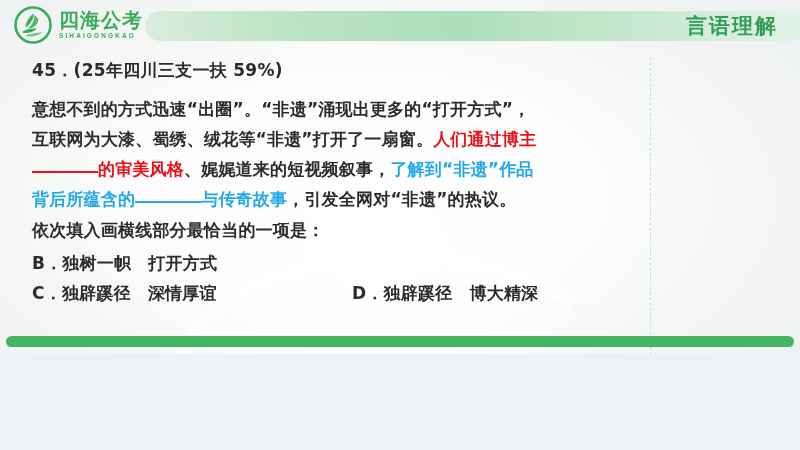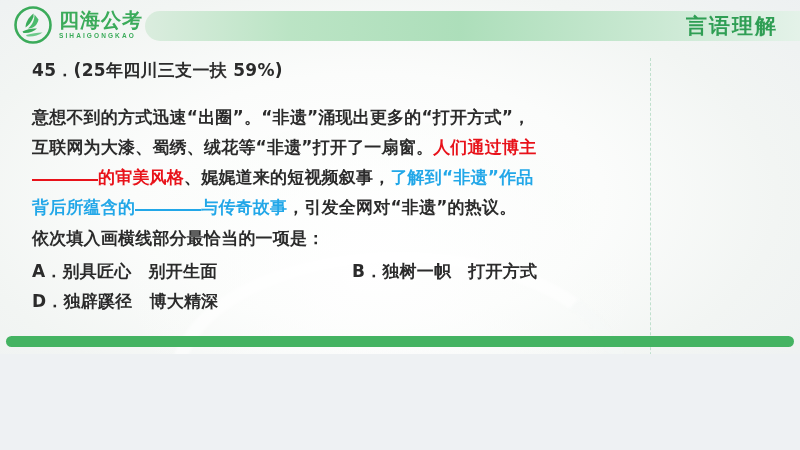--- a/index.html
+++ b/index.html
@@ -124,21 +124,21 @@
     width: 625px;
     color: #2b2b2b;
     font-family: "DejaVu Sans", "Liberation Sans", sans-serif;
   }
 
   .q-head {
     font-size: 17px;
     font-weight: bold;
     color: #2b2b2b;
     line-height: 28px;
-    margin-bottom: 18px;
+    margin-bottom: 10px;
     letter-spacing: 0.3px;
   }
 
   .stem {
     font-size: 17px;
     font-weight: bold;
     line-height: 30px;
     color: #2b2b2b;
     text-align: justify;
     letter-spacing: 0.2px;
@@ -243,24 +243,24 @@
     <div class="q-head">45．(25年四川三支一扶 59%)</div>
     <div class="stem">
         <div><span class="">意想不到的方式迅速“出圈”。“非遗”涌现出更多的“打开方式”，</span></div>
         <div><span class="">互联网为大漆、蜀绣、绒花等“非遗”打开了一扇窗。</span><span class="red">人们通过博主</span></div>
         <div><span class="blank-red"></span><span class="red">的审美风格</span><span class="">、娓娓道来的短视频叙事，</span><span class="blue">了解到“非遗”作品</span></div>
         <div><span class="blue">背后所蕴含的</span><span class="blank-blue"></span><span class="blue">与传奇故事</span><span class="">，引发全网对“非遗”的热议。</span></div>
       </div>
     <div class="ask">依次填入画横线部分最恰当的一项是：</div>
     <div class="options">
       <div class="opt-row">
-        <div class="opt opt-a">A．别具匠心　别开生面</div>
         <div class="opt opt-b">B．独树一帜　打开方式</div>
       </div>
       <div class="opt-row">
+        <div class="opt opt-c">C．独辟蹊径　深情厚谊</div>
         <div class="opt opt-d">D．独辟蹊径　博大精深</div>
       </div>
     </div>
   </div>
 
   <div class="v-divider"></div>
   <div class="bottom-bar"></div>
 
 </div>
 

